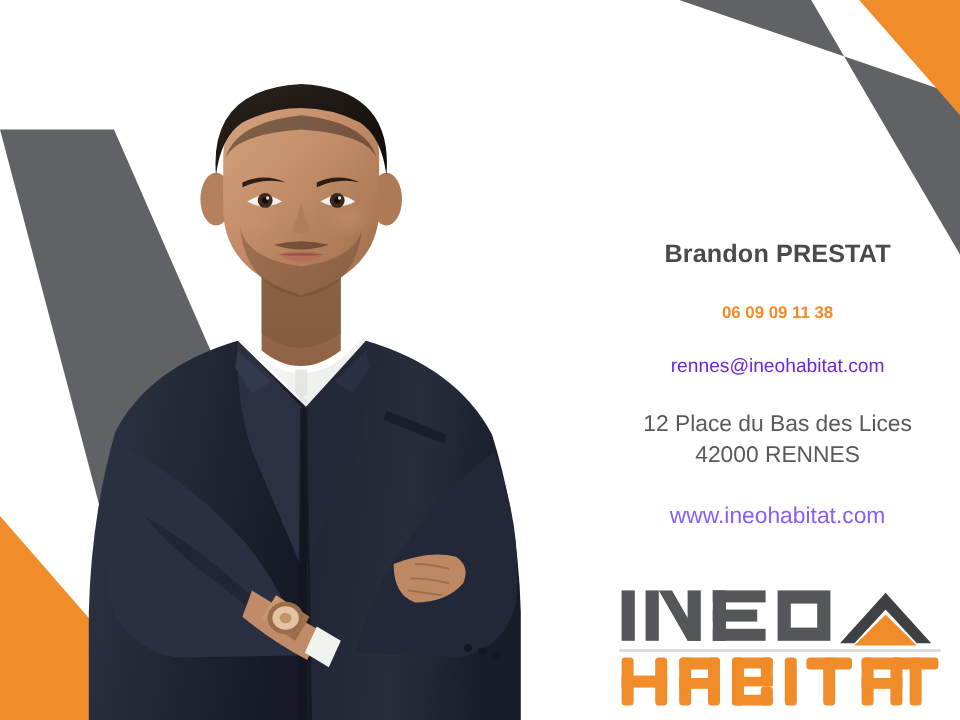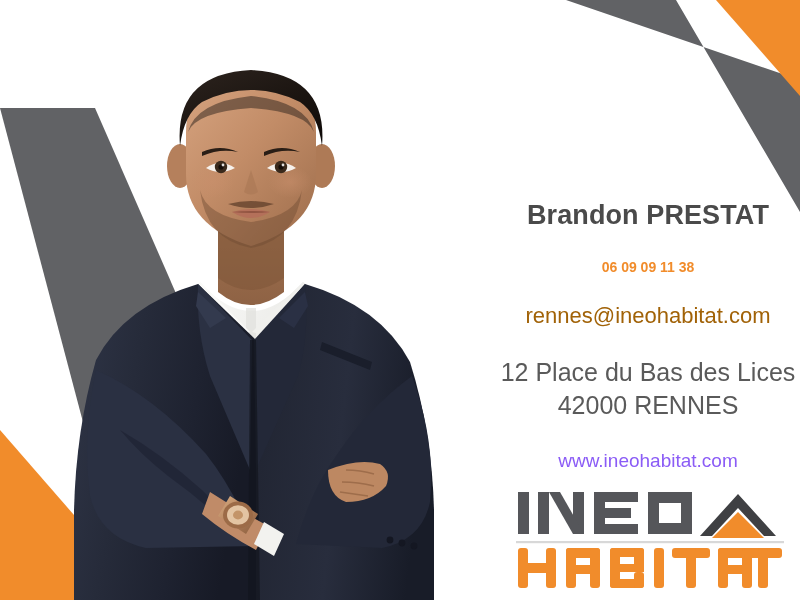--- a/index.html
+++ b/index.html
@@ -42,45 +42,45 @@
   
   #contact-block {
     position: absolute;
     left: 500px;
     top: 200px;
     width: 296px;
     text-align: center;
     color: #4a4a4a;
   }
   #person-name {
-    font-size: 27px;
+    font-size: 21px;
     font-weight: bold;
     color: #4a4a4a;
     letter-spacing: .1px;
     margin: 0;
     line-height: 1.15;
   }
   #phone-number {
     font-size: 14px;
     font-weight: bold;
     color: #F18C2B;
     margin: 0;
     margin-top: 28px;
     line-height: 1.15;
   }
   #email-address {
-    font-size: 22px;
+    font-size: 16px;
     font-weight: normal;
-    color: #a16207;
+    color: #6d28d9;
     margin: 0;
     margin-top: 28px;
     line-height: 1.2;
   }
   #postal-address {
-    font-size: 25px;
+    font-size: 19px;
     font-weight: normal;
     color: #5a5a5a;
     margin: 0;
     margin-top: 26px;
     line-height: 1.32;
   }
   #postal-address .addr-line { display: block; }
   #website-url {
     font-size: 19px;
     font-weight: normal;

